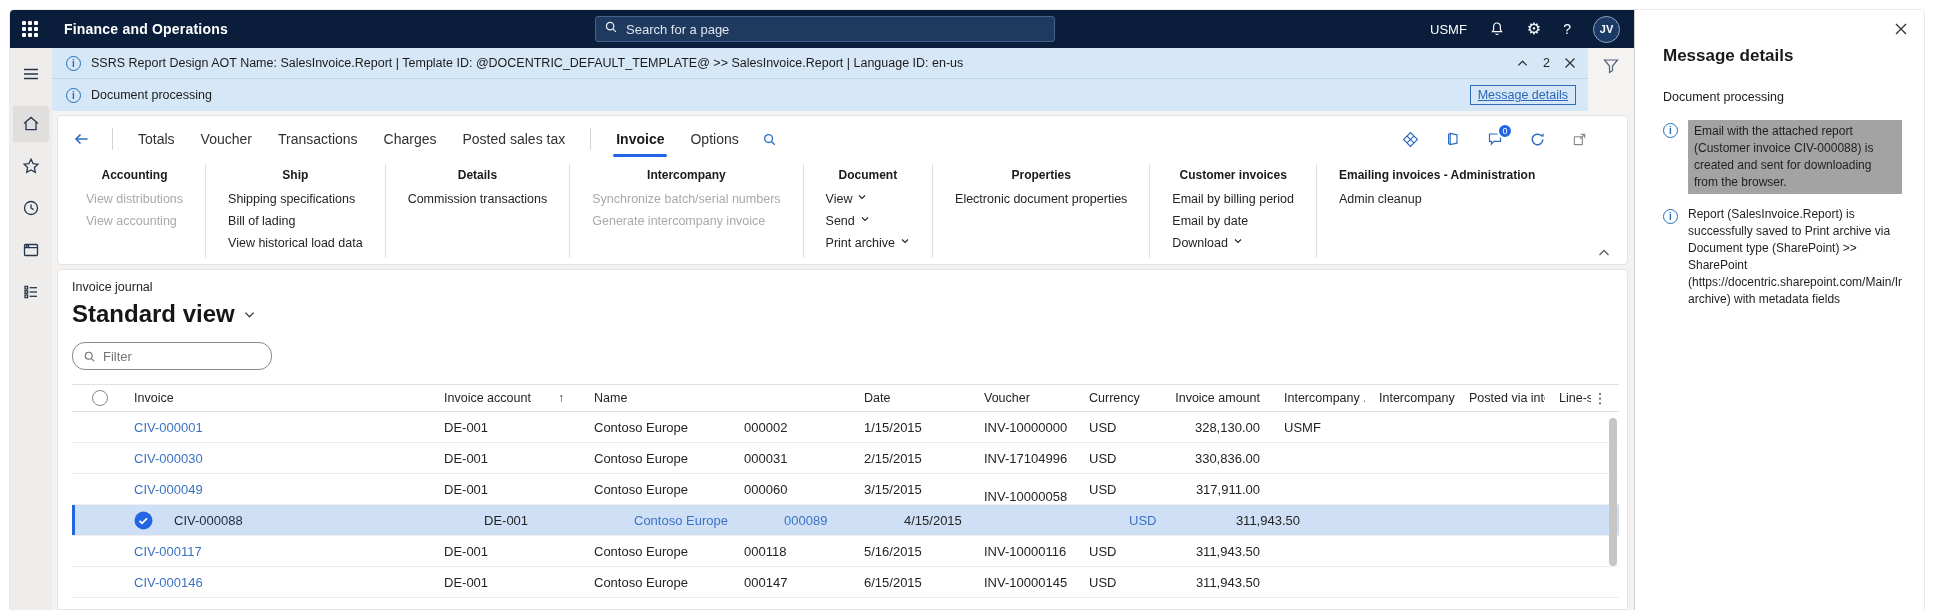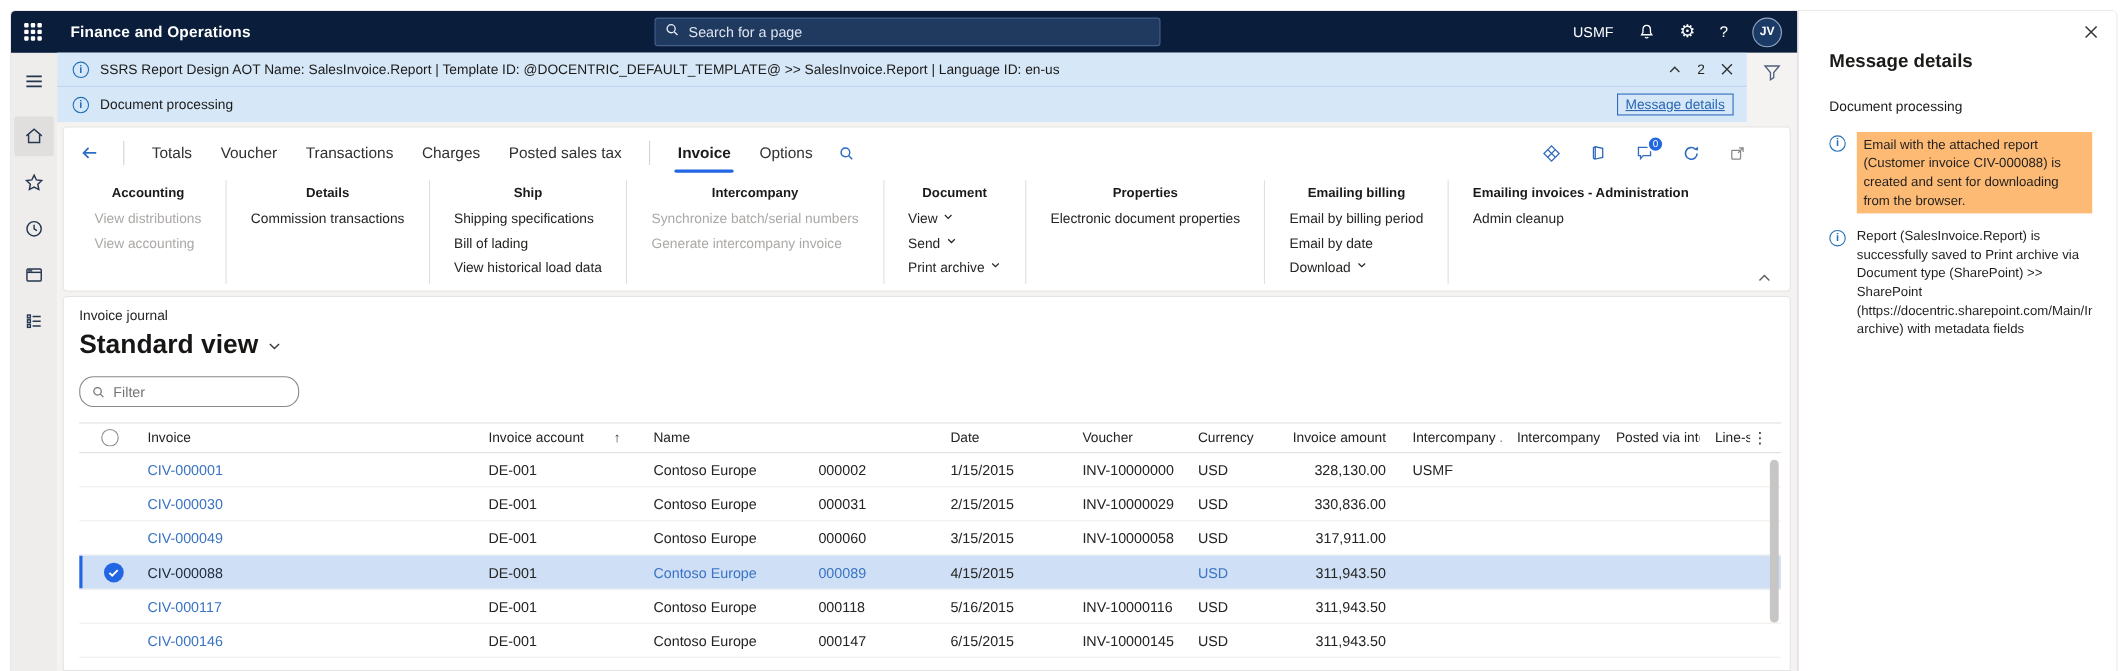--- a/index.html
+++ b/index.html
@@ -98,39 +98,39 @@
   .g-head { display:flex; height:28px; align-items:center; border-top:1px solid #e1dfdd;
     border-bottom:1px solid #e1dfdd; overflow:hidden; }
   .g-head .gcell { font-size:12.5px; color:#252423; }
   .gcell { flex:none; padding-left:14px; white-space:nowrap; overflow:hidden; display:flex; align-items:center; }
   .gcell.right { justify-content:flex-end; padding-right:10px; padding-left:4px; }
   .sel-circle { width:16px; height:16px; border:1.5px solid #8a8886; border-radius:50%; margin-left:6px; cursor:pointer; }
   .sort-arrow { margin-left:auto; padding-right:16px; color:#323130; font-size:12px; }
   .kebab { font-size:14px; color:#323130; cursor:pointer; padding-left:2px; }
   .grow { display:flex; height:31px; border-bottom:1px solid #f0eeec; font-size:13px; color:#252423;
     position:relative; overflow:hidden; cursor:pointer; }
-  .grow.selected { background:#cfe0f6; }
+  .grow.selected { background:#cfe0f6;padding-left:40px; }
   .grow.selected::before { content:""; position:absolute; left:0; top:0; bottom:0; width:3px; background:#2266E3; }
   .cell-link { color:#3a73c4; cursor:pointer; }
   .grow.selected .inv-link { color:#1f2a3c; }
   .grow.selected .sel-blue { color:#3a73c4; }
   .check-badge { margin-left:8px; display:flex; }
   .vthumb { position:absolute; right:2px; top:34px; width:8px; height:148px; background:#c8c6c4; border-radius:4px; cursor:pointer; }
 
   
   .panel { width:290px; flex:none; background:#fff; border-left:1px solid #d2d0ce; position:relative;
     padding:14px 22px 0 28px; overflow:hidden; }
   .panel-close { position:absolute; top:12px; right:16px; cursor:pointer; display:flex; }
   .panel-title { font-size:17px; font-weight:bold; color:#1b1a19; margin-top:22px; }
   .panel-subtitle { font-size:12.5px; color:#1c1b1a; margin-top:24px; }
   .msgs { margin-top:16px; display:flex; flex-direction:column; gap:12px; }
   .msg { display:flex; align-items:flex-start; gap:10px; }
   .msg .info-i { margin-top:3px; }
   .msg-text { font-size:12px; line-height:17px; color:#201f1e; overflow:hidden; white-space:normal; flex:1; }
-  .msg-text.hl { background:#fdba74; padding:3px 6px; }
+  .msg-text.hl { background:#a3a3a3; padding:3px 6px; }
 </style>
 </head>
 <body>
 
 <div class="frame">
   <div class="left-col">
 
     <header class="topbar">
       <div class="waffle">
         <div class="waffle-grid">
@@ -313,35 +313,35 @@
               <div class="group">
                 <div class="group-title">Accounting</div>
                 <div class="group-item disabled">
                   <span>View distributions</span>
                 </div>
                 <div class="group-item disabled">
                   <span>View accounting</span>
                 </div>
               </div>
               <div class="group">
+                <div class="group-title">Ship</div>
+                <div class="group-item">
+                  <span>Shipping specifications</span>
+                </div>
+                <div class="group-item">
+                  <span>Bill of lading</span>
+                </div>
+                <div class="group-item">
+                  <span>View historical load data</span>
+                </div>
+              </div>
+              <div class="group">
                 <div class="group-title">Details</div>
                 <div class="group-item">
                   <span>Commission transactions</span>
-                </div>
-              </div>
-              <div class="group">
-                <div class="group-title">Ship</div>
-                <div class="group-item">
-                  <span>Shipping specifications</span>
-                </div>
-                <div class="group-item">
-                  <span>Bill of lading</span>
-                </div>
-                <div class="group-item">
-                  <span>View historical load data</span>
                 </div>
               </div>
               <div class="group">
                 <div class="group-title">Intercompany</div>
                 <div class="group-item disabled">
                   <span>Synchronize batch/serial numbers</span>
                 </div>
                 <div class="group-item disabled">
                   <span>Generate intercompany invoice</span>
                 </div>
@@ -367,21 +367,21 @@
                   </svg>
                 </div>
               </div>
               <div class="group">
                 <div class="group-title">Properties</div>
                 <div class="group-item">
                   <span>Electronic document properties</span>
                 </div>
               </div>
               <div class="group">
-                <div class="group-title">Emailing billing</div>
+                <div class="group-title">Customer invoices</div>
                 <div class="group-item">
                   <span>Email by billing period</span>
                 </div>
                 <div class="group-item">
                   <span>Email by date</span>
                 </div>
                 <div class="group-item">
                   <span>Download</span>
                   <svg width="10" height="10" viewBox="0 0 10 10" fill="none" stroke="currentColor" stroke-width="1.1">
                     <path d="M2 3.5 L5 6.5 8 3.5"></path>
@@ -513,21 +513,21 @@
                   <div class="gcell" style="width: 150px;">
                     <span>Contoso Europe</span>
                   </div>
                   <div class="gcell" style="width: 120px;">
                     <span>000031</span>
                   </div>
                   <div class="gcell" style="width: 120px;">
                     <span>2/15/2015</span>
                   </div>
                   <div class="gcell" style="width: 105px;">
-                    <span>INV-10000029</span>
+                    <span>INV-17104996</span>
                   </div>
                   <div class="gcell" style="width: 80px;">
                     <span>USD</span>
                   </div>
                   <div class="gcell right" style="width: 115px;">
                     <span>330,836.00</span>
                   </div>
                   <div class="gcell" style="width: 95px;">
                     <span></span>
                   </div>
@@ -546,21 +546,21 @@
                   </div>
                   <div class="gcell" style="width: 150px;">
                     <span>Contoso Europe</span>
                   </div>
                   <div class="gcell" style="width: 120px;">
                     <span>000060</span>
                   </div>
                   <div class="gcell" style="width: 120px;">
                     <span>3/15/2015</span>
                   </div>
-                  <div class="gcell" style="width: 105px;">
+                  <div class="gcell" style="width: 105px; align-items: flex-end;">
                     <span>INV-10000058</span>
                   </div>
                   <div class="gcell" style="width: 80px;">
                     <span>USD</span>
                   </div>
                   <div class="gcell right" style="width: 115px;">
                     <span>317,911.00</span>
                   </div>
                   <div class="gcell" style="width: 95px;">
                     <span></span>

